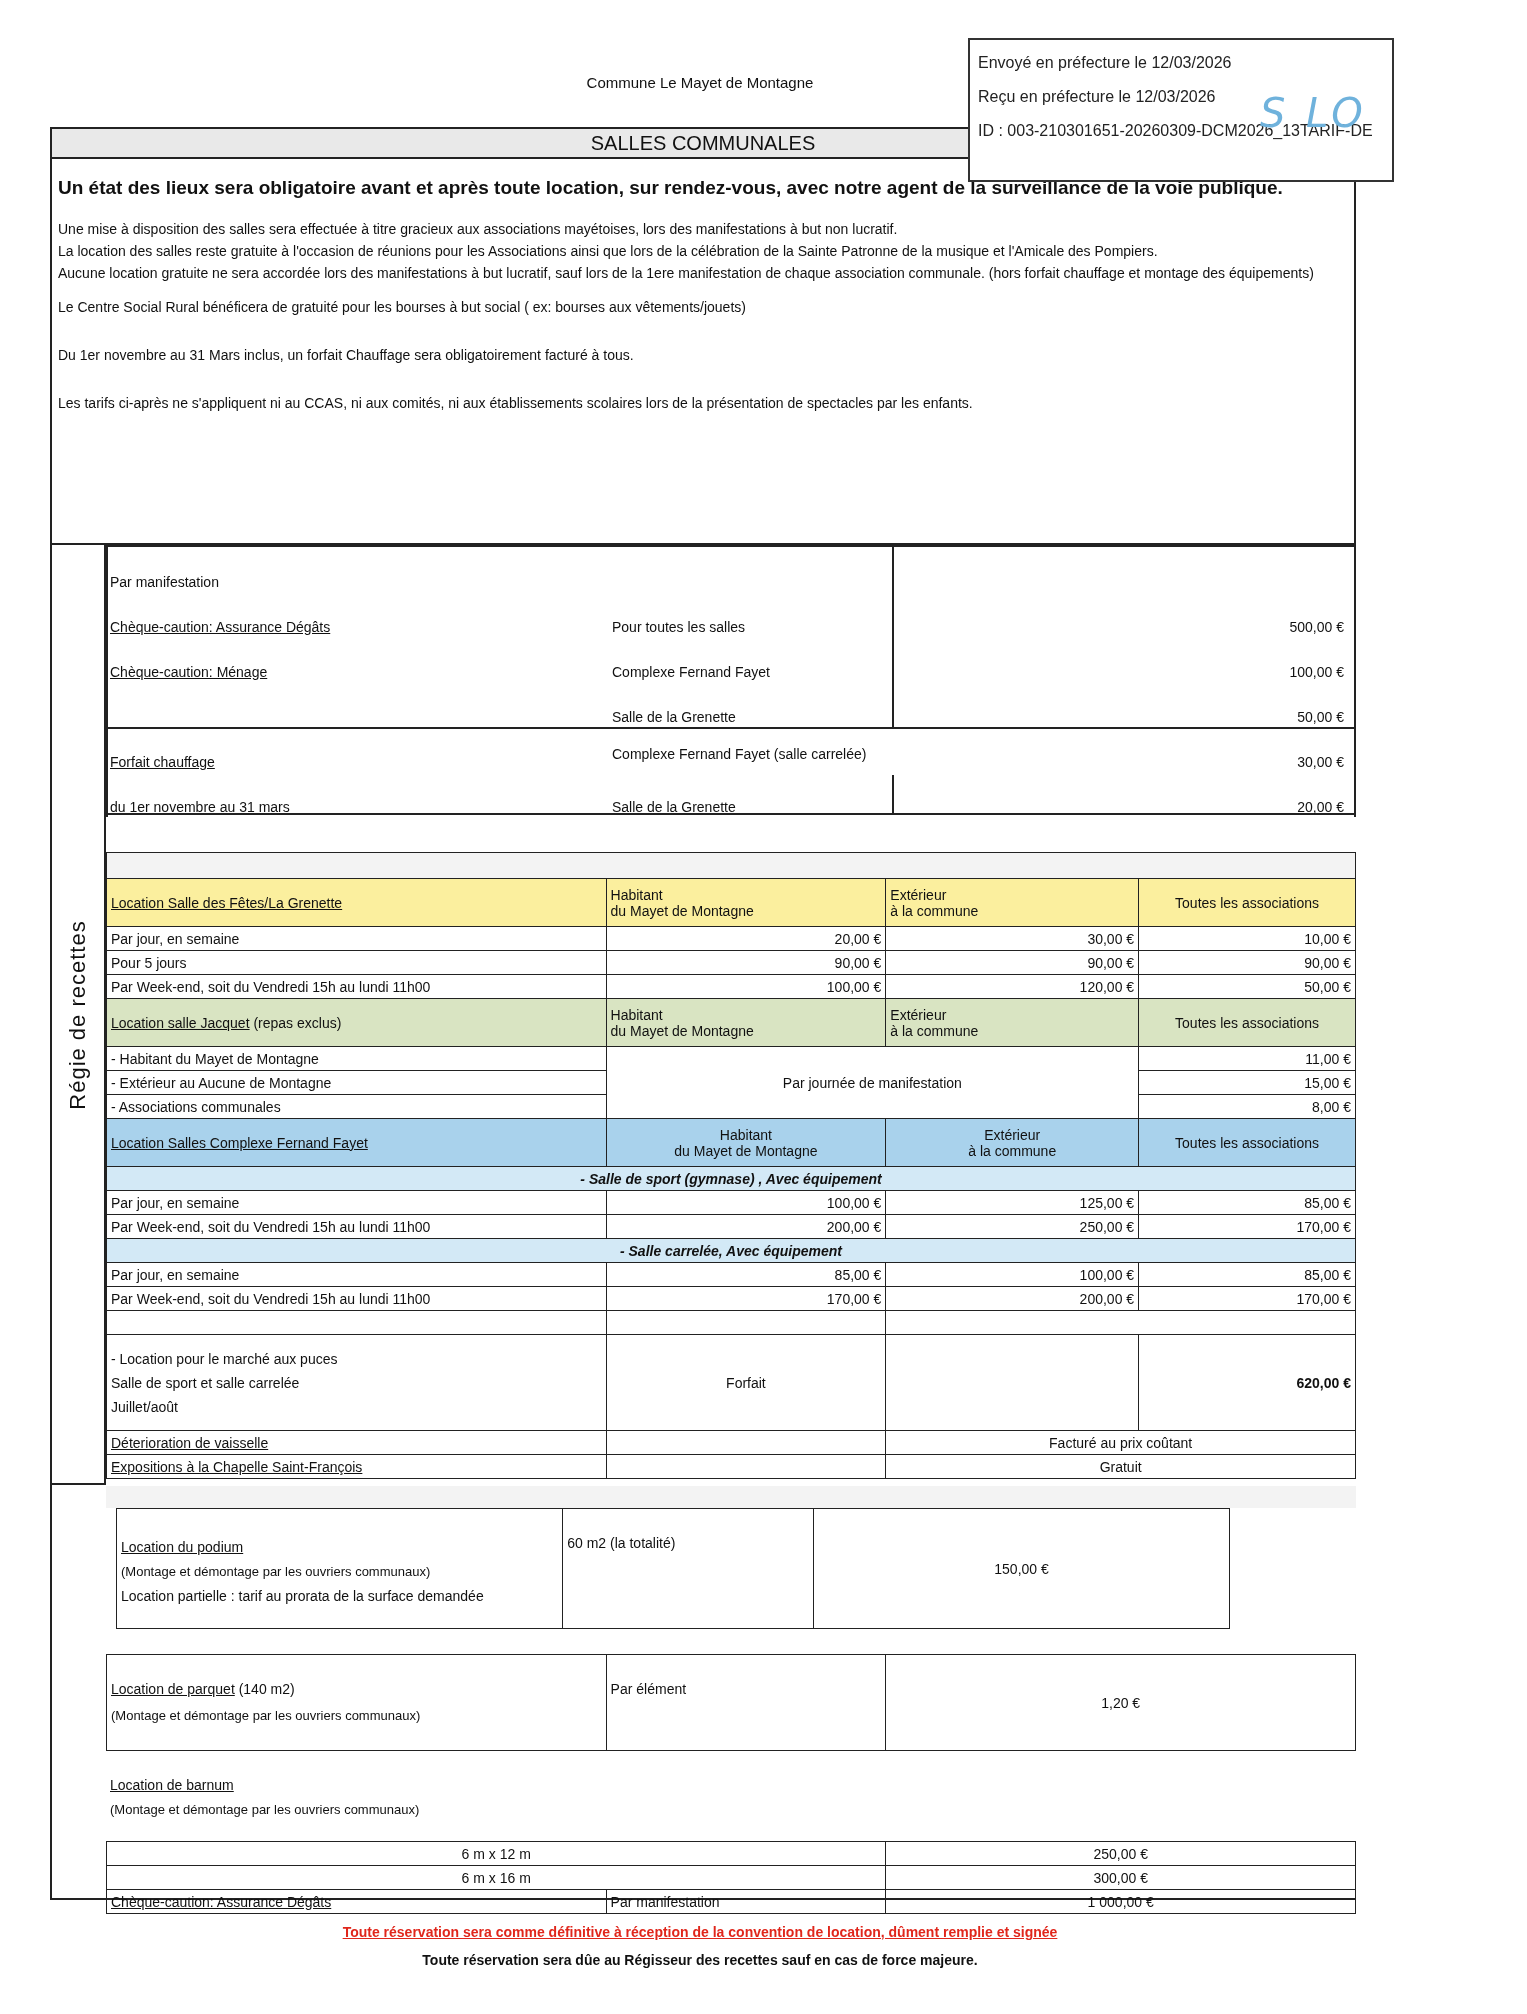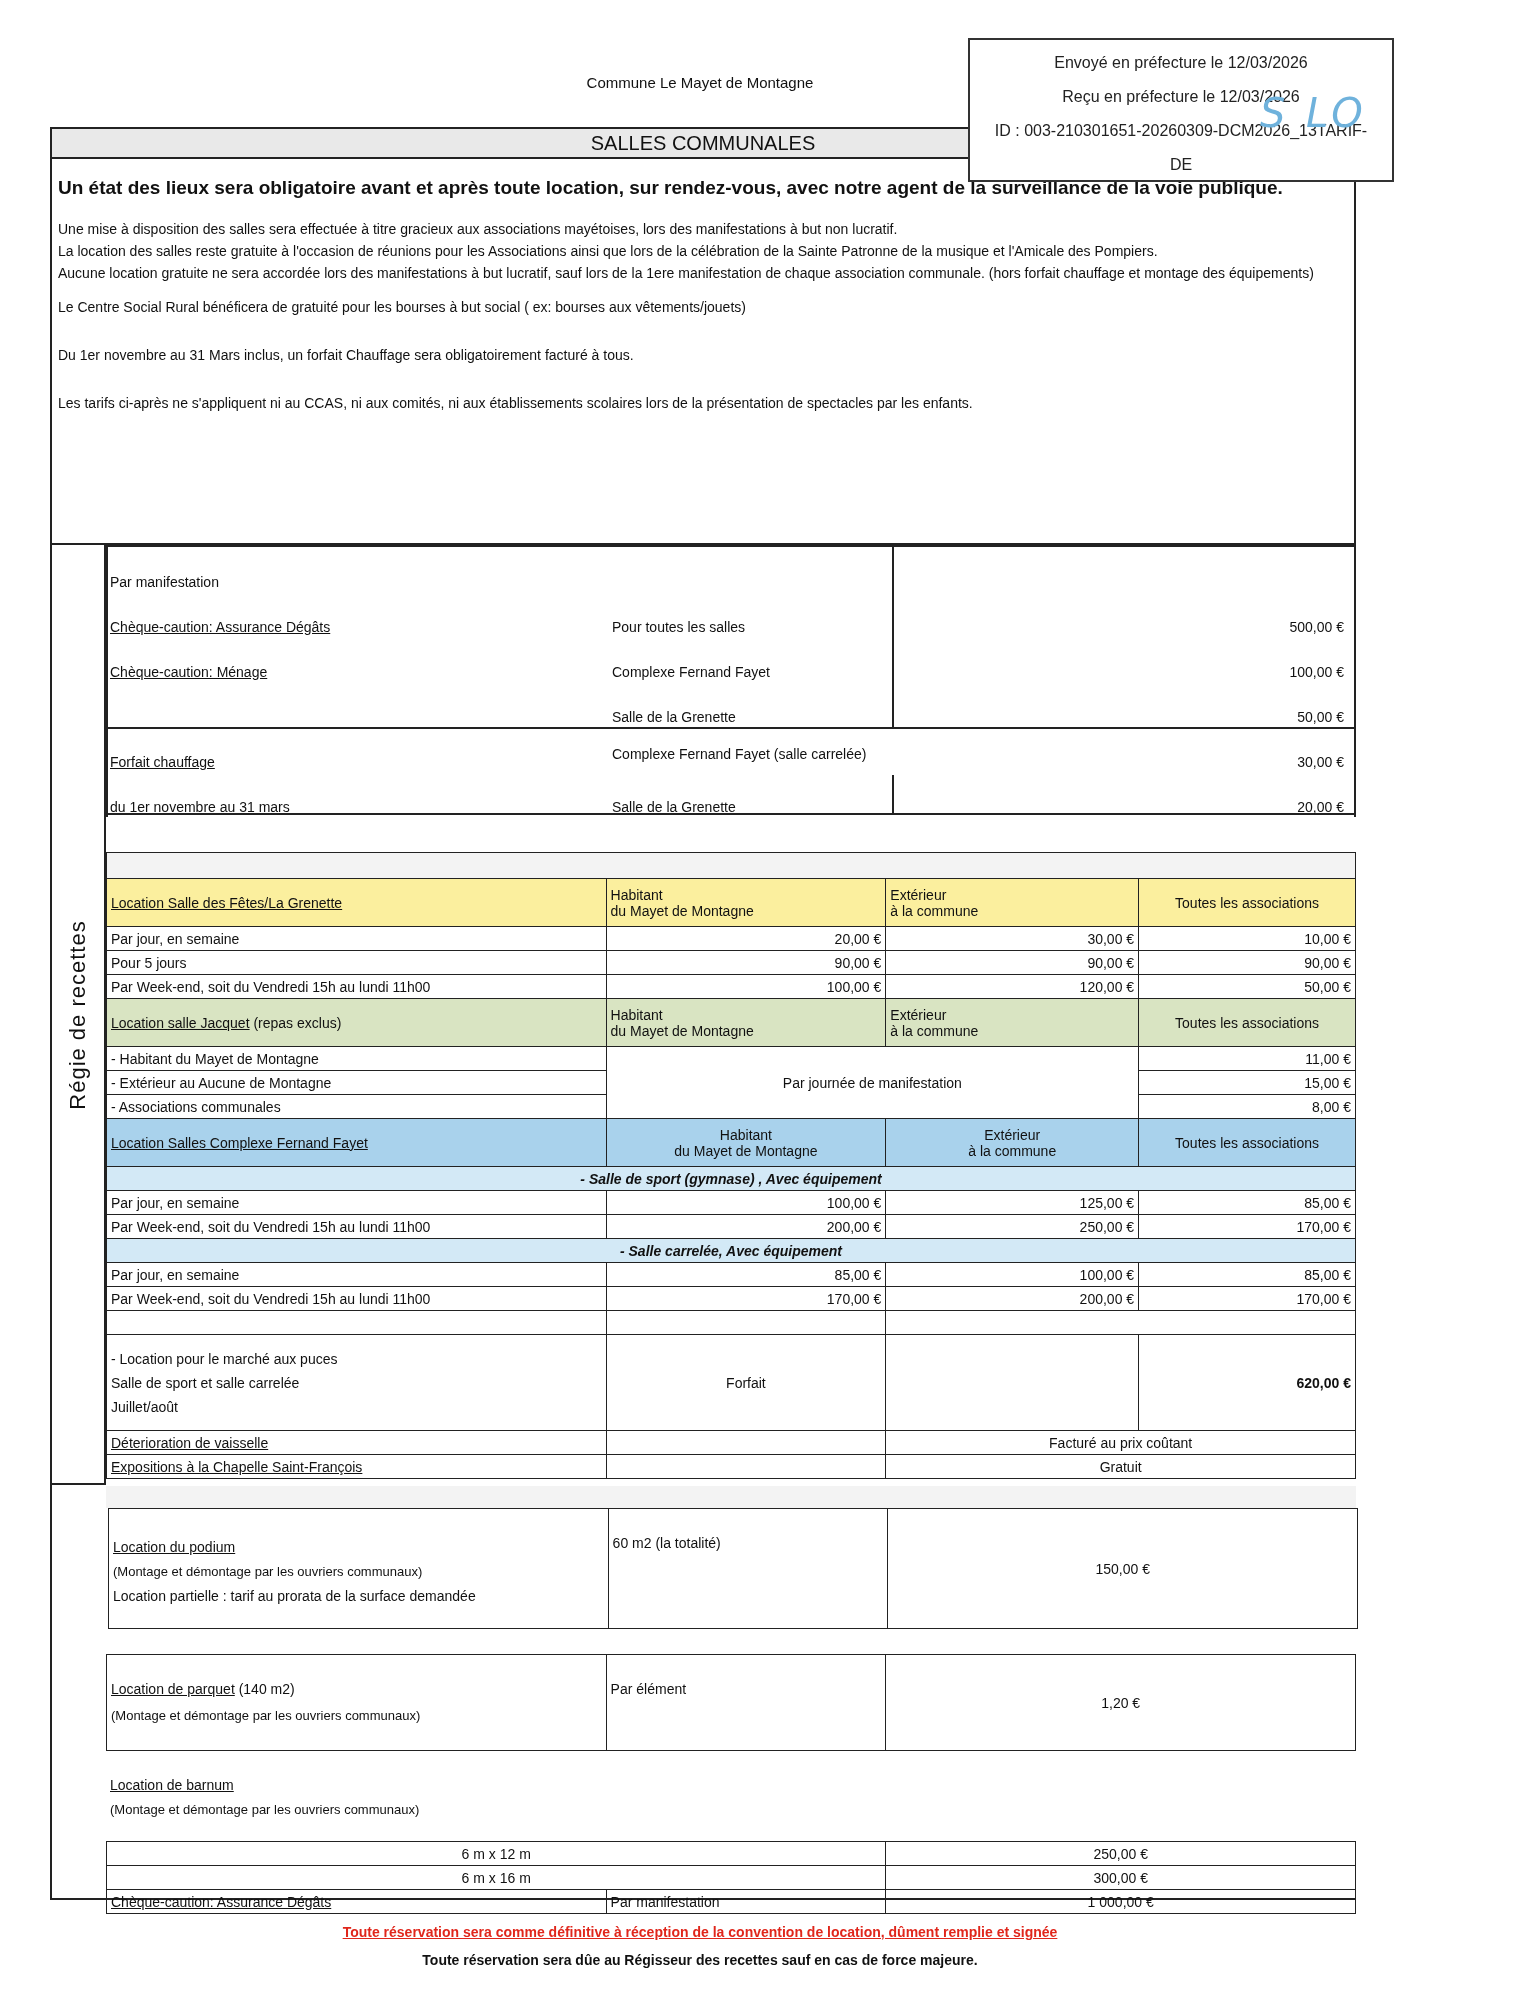--- a/index.html
+++ b/index.html
@@ -1,19 +1,19 @@
 <!DOCTYPE html>
 <html><head>
 <meta charset="utf-8">
 <style>
   * { box-sizing: border-box; margin: 0; padding: 0; }
   body { width: 1527px; height: 2014px; background: #ffffff; font-family: "Liberation Sans", sans-serif; color: #111; position: relative; overflow: hidden; }
   .abs { position: absolute; }
   .commune { left: 0; width: 1400px; top: 74px; text-align: center; font-size: 15px; }
-  .stamp { left: 968px; top: 38px; width: 426px; height: 144px; border: 2px solid #333; background: #fff; padding: 6px 21px; font-size: 16px; color: #222; z-index: 5; text-align: center; }
+  .stamp { left: 968px; top: 38px; width: 426px; height: 144px; border: 2px solid #333; background: #fff; padding: 6px 8px; font-size: 16px; color: #222; z-index: 5; }
   .stamp div { height: 34px; line-height: 34px; }
   .stamp .sig { position: absolute; left: 290px; top: 50px; font-size: 40px; color: #6fb2dc; font-style: italic; font-family: "DejaVu Sans", sans-serif; letter-spacing: 4px; }
   .outer { left: 50px; top: 127px; width: 1306px; border: 2px solid #222; }
   .title-bar { height: 30px; background: #e9e9e9; border-bottom: 2px solid #222; text-align: center; font-size: 20px; line-height: 28px; }
   .intro { padding: 14px 6px 18px 6px; font-size: 14px; line-height: 22px; }
   .intro .big { font-size: 19px; font-weight: bold; line-height: 29px; margin-bottom: 16px; width: 1250px; }
   .intro p { margin-bottom: 0; }
   .intro .gap { margin-top: 12px; }
   .side-label { left: 50px; width: 56px; top: 545px; height: 938px; border-right: 2px solid #222; }
   .side-text { position: absolute; left: 28px; top: 470px; transform: translate(-50%,-50%) rotate(-90deg); font-size: 22px; white-space: nowrap; letter-spacing: 1px; }
@@ -198,21 +198,21 @@
   </tr>
   <tr>
     <td><span class="u" style="font-weight:normal;">Expositions à la Chapelle Saint-François</span></td>
     <td></td>
     <td colspan="2" class="c">Gratuit</td>
   </tr>
 </tbody>
   </table>
 
 <div class="abs" style="left:106px; top:1486px; width:1250px; height:22px; background:#f3f3f3;"></div>
-<table class="abs" style="left:108px; top:1508px; width:1250px;">
+<table class="abs" style="left:116px; top:1508px; width:1114px;">
   <colgroup>
       <col style="width:500px">
       <col style="width:280px">
       <col style="width:470px">
     </colgroup>
   <tbody>
       <tr style="height:120px;">
     <td style="line-height:24px; padding-top:6px;">
       <span class="u" style="font-weight:normal;">Location du podium</span><br>
       <span style="font-size:13px;">(Montage et démontage par les ouvriers communaux)</span><br>

